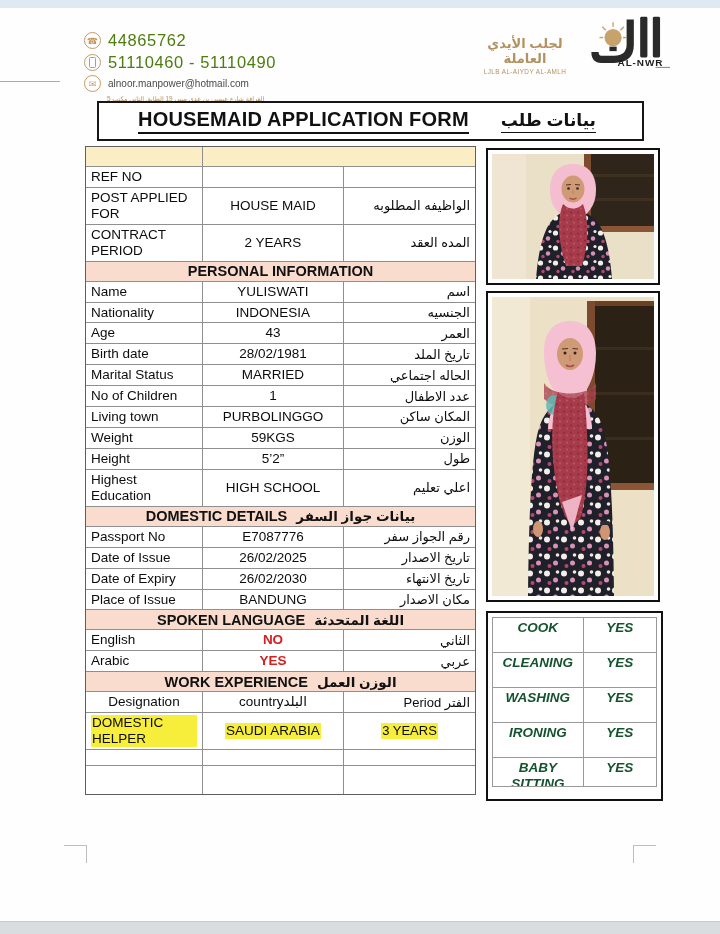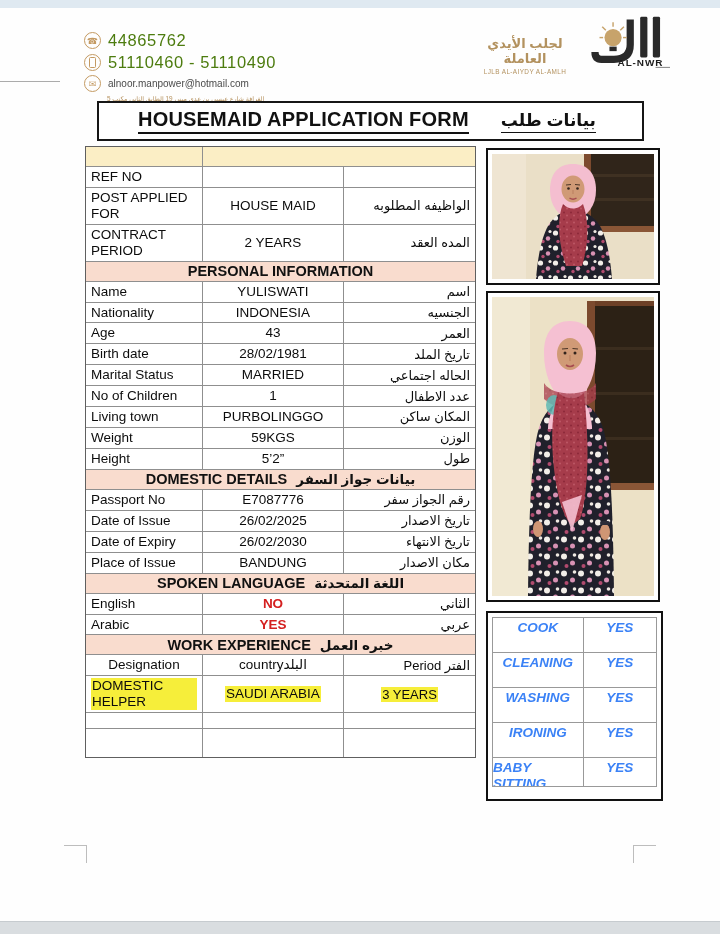--- a/index.html
+++ b/index.html
@@ -59,21 +59,21 @@
   .photo2{left:486px;top:291px;width:162px;height:299px;}
   .photobox svg{display:block;}
 
   
   .skillsbox{position:absolute;left:486px;top:611px;width:165px;height:178px;border:2.5px solid #111;
              background:#fff;padding:4px;}
   .skills-inner{border:1px solid #999;height:168px;overflow:hidden;}
   .skrow{display:flex;height:34px;border-bottom:1px solid #999;overflow:hidden;}
   .skrow:nth-child(5){height:42px;border-bottom:none;}
   .skcell{display:flex;align-items:flex-start;justify-content:center;padding-top:2px;
-          color:#3b82f6;font-weight:bold;font-style:italic;font-size:13.5px;text-align:left;line-height:1.2;}
+          color:#14532d;font-weight:bold;font-style:italic;font-size:13.5px;text-align:center;line-height:1.2;}
   .sklabel{width:55%;border-right:1px solid #999;}
   .skval{flex:1;}
 
   
   .crop-l{position:absolute;left:64px;top:845px;width:22px;height:17px;
           border-top:1.5px solid #bdbdbd;border-right:1.5px solid #bdbdbd;}
   .crop-r{position:absolute;left:633px;top:845px;width:22px;height:17px;
           border-top:1.5px solid #bdbdbd;border-left:1.5px solid #bdbdbd;}
 </style>
 </head>
@@ -190,20 +190,25 @@
       <div class="trow field">
         <div class="cell c1">Weight</div>
         <div class="cell c2">59KGS</div>
         <div class="cell c3">الوزن</div>
       </div>
       <div class="trow field">
         <div class="cell c1">Height</div>
         <div class="cell c2">5’2”</div>
         <div class="cell c3">طول</div>
       </div>
+      <div class="trow field">
+        <div class="cell c1">Highest Education</div>
+        <div class="cell c2">HIGH SCHOOL</div>
+        <div class="cell c3">اعلي تعليم</div>
+      </div>
       <div class="trow section">
         <span class="sec-en">DOMESTIC DETAILS</span>
         <span class="sec-ar">بيانات جواز السفر</span>
       </div>
       <div class="trow field">
         <div class="cell c1">Passport No</div>
         <div class="cell c2">E7087776</div>
         <div class="cell c3">رقم الجواز سفر</div>
       </div>
       <div class="trow field">
@@ -230,21 +235,21 @@
         <div class="cell c2 redtxt">NO</div>
         <div class="cell c3">الثاني</div>
       </div>
       <div class="trow field">
         <div class="cell c1">Arabic</div>
         <div class="cell c2 redtxt">YES</div>
         <div class="cell c3">عربي</div>
       </div>
       <div class="trow section">
         <span class="sec-en">WORK EXPERIENCE</span>
-        <span class="sec-ar">خبره العمل</span>
+        <span class="sec-ar">الوزن العمل</span>
       </div>
       <div class="trow wehead">
         <div class="cell c1 center">Designation</div>
         <div class="cell c2">countryالبلد</div>
         <div class="cell c3">Period الفتر</div>
       </div>
       <div class="trow field">
         <div class="cell c1">
           <span class="hl">DOMESTIC HELPER</span>
         </div>

